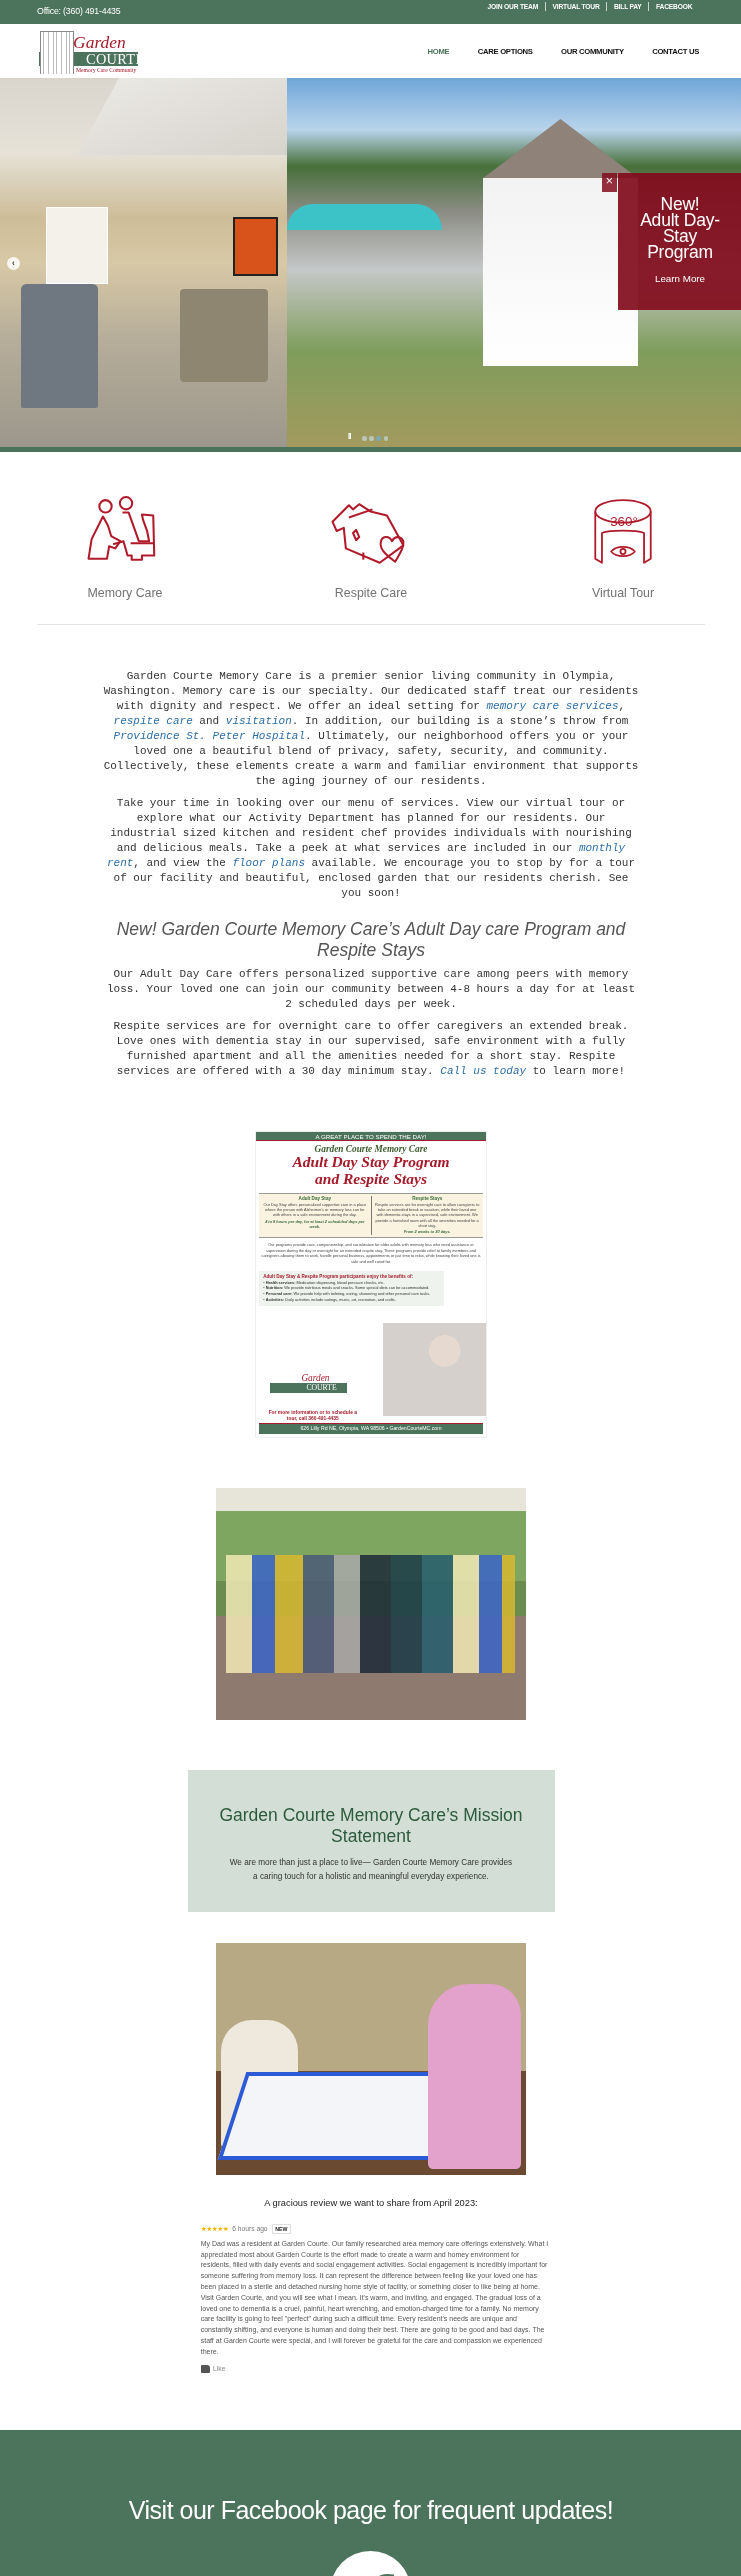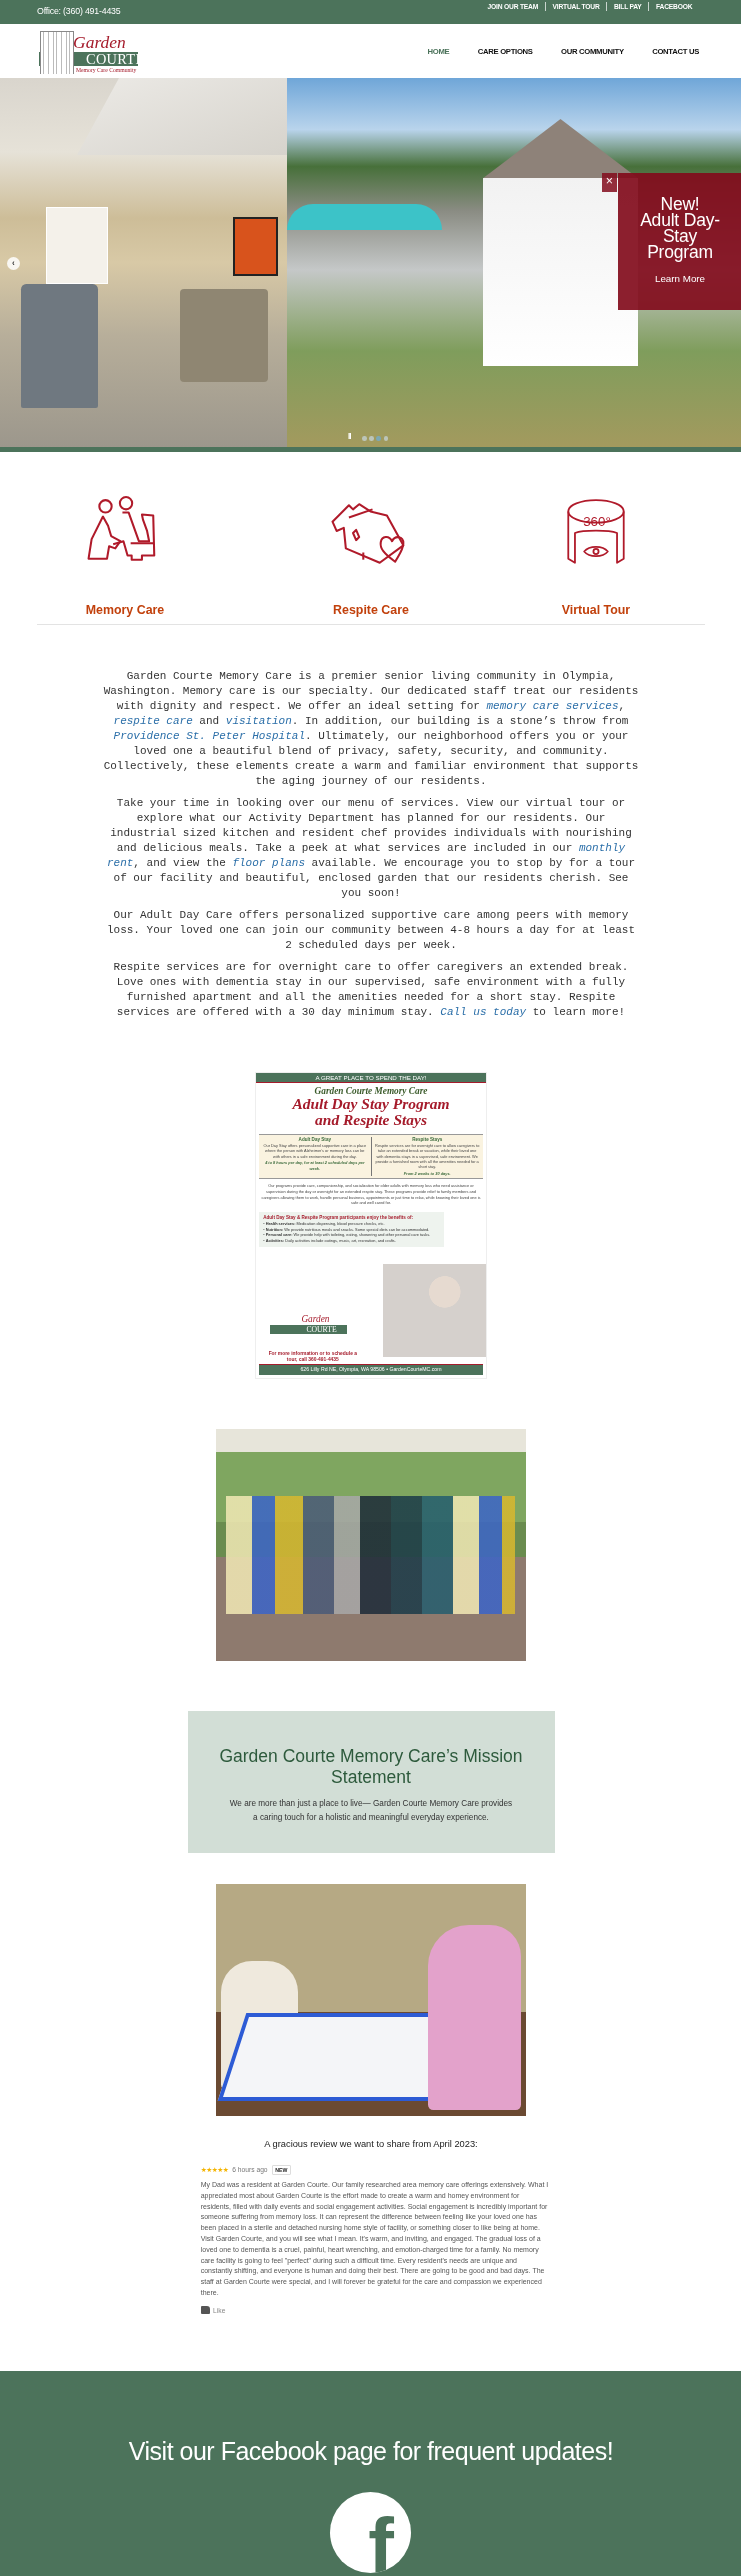--- a/index.html
+++ b/index.html
@@ -48,30 +48,30 @@
 
   .promo { position: absolute; left: 618px; top: 95px; width: 124px; height: 137px; background: rgba(130,12,28,0.92); color: #fff; text-align: center; }
   .promo .close { position: absolute; left: -16.5px; top: 0; width: 15.5px; height: 18.5px; background: rgba(130,12,28,0.85); font-size: 12.4px; line-height: 17.5px; text-align: center; color: #fff; }
   .promo .title { margin-top: 23px; font-size: 17.5px; line-height: 16px; font-weight: normal; letter-spacing: -0.2px; }
   .promo .learn { display: inline-block; margin-top: 13.4px; font-size: 9.8px; }
 
   
   .features { position: relative; height: 173px; border-bottom: 0.5px solid #e3e3e3; margin: 0 37px; }
   .feature { position: absolute; top: 43px; width: 124px; text-align: center; }
   .feature svg { width: 108px; height: 77px; }
-  .feature .label { display: block; margin-top: 29px; font-size: 12.4px; color: #c2410c; font-weight: 700; }
+  .feature .label { display: block; margin-top: 12px; font-size: 12.4px; color: #737373; font-weight: 400; }
 
   
   .welcome { text-align: center; padding: 30px 0 0; }
   .welcome h1 { font-size: 23px; color: #a51b2b; font-weight: normal; letter-spacing: -0.4px; font-family: "Liberation Sans Narrow","Liberation Sans", sans-serif; }
   .welcome .para { width: 536px; margin: 14.4px auto 0; font-size: 11px; line-height: 15px; color: #333; font-family: Liberation Mono, monospace; }
   .welcome .para + .para { margin-top: 7px; }
   .welcome .para a { color: #2a6ea8; font-style: italic; }
   .welcome h2 { width: 546px; margin: 17.5px auto 0; font-size: 17.5px; font-style: italic; color: #555; font-weight: 300; line-height: 21.6px; }
-  .welcome .para2 { margin-top: 24px; }
+  .welcome .para2 { margin-top: 5px; }
 
   
   .flyer { width: 232px; height: 307px; margin: 52px auto 0; background: #fff; border: 0.5px solid #eee; position: relative; font-family: "Liberation Sans", sans-serif; }
   .flyer .bar { height: 9.3px; background: #4c735b; color: #fff; font-size: 6.2px; text-align: center; line-height: 9.3px; border-bottom: 1.5px solid #a51b2b; }
   .flyer .script1 { text-align: center; font-family: "Liberation Serif", serif; font-style: italic; font-weight: bold; color: #3c5c2c; font-size: 9.3px; margin-top: 3.1px; }
   .flyer .script2 { text-align: center; font-family: "Liberation Serif", serif; font-style: italic; font-weight: bold; color: #a51b2b; font-size: 15.5px; line-height: 16.5px; }
   .flyer .cols { margin: 5.2px 3.1px 0; background: #faf3e0; display: flex; border-top: 0.5px solid #999; border-bottom: 0.5px solid #999; padding: 2.1px 0; }
   .flyer .col { flex: 1; text-align: center; font-size: 3.9px; line-height: 5.2px; padding: 0 3.1px; color: #444; }
   .flyer .col + .col { border-left: 0.5px solid #777; }
   .flyer .col b { display: block; color: #3c6b3c; font-size: 4.6px; margin-bottom: 1px; }
@@ -203,39 +203,40 @@
   <a class="feature" style="left:272px">
     <svg viewBox="0 0 210 150" fill="none" stroke="#b01a2a" stroke-width="4" stroke-linejoin="round">
       <path d="M30 52 L62 20 L70 28 L82 18 L104 32 L136 40 L168 98 L122 132 L56 104 L52 64 L38 70 Z"></path>
       <path d="M62 44 L108 28"></path>
       <path d="M70 74 L76 88 L82 82 L76 68 Z"></path>
       <path d="M90 112 L90 126"></path>
       <path d="M152 130 C130 114 122 104 124 92 C126 80 140 78 146 90 C152 78 168 80 168 94 C168 106 160 116 152 130 Z"></path>
     </svg>
     <span class="label">Respite Care</span>
   </a>
-  <a class="feature" style="left:497px">
+  <a class="feature" style="left:524px">
     <svg viewBox="0 0 210 150" fill="none" stroke="#b01a2a" stroke-width="3.5" stroke-linejoin="round">
       <ellipse cx="105" cy="32" rx="54" ry="22"></ellipse>
       <path d="M51 32 L51 124 L64 132 L64 74 C80 68 130 68 146 74 L146 132 L159 124 L159 32"></path>
       <text x="80" y="60" font-size="26" fill="#b01a2a" stroke="none" font-family="Liberation Sans, sans-serif">360°</text>
       <path d="M82 110 C92 98 118 98 128 110 C118 122 92 122 82 110 Z"></path>
       <circle cx="105" cy="110" r="5"></circle>
     </svg>
     <span class="label">Virtual Tour</span>
   </a>
 </div>
 
 <div class="welcome">
   <p class="para">
     <span>Garden Courte Memory Care is a premier senior living community in Olympia, Washington.  Memory care is our specialty.  Our dedicated staff treat our residents with dignity and respect.  We offer an ideal setting for </span><a>memory care services</a><span>, </span><a>respite care</a><span> and </span><a>visitation</a><span>.  In addition, our building is a stone’s throw from </span><a>Providence St. Peter Hospital</a><span>.  Ultimately, our neighborhood offers you or your loved one a beautiful blend of privacy, safety, security, and community. Collectively, these elements create a warm and familiar environment that supports the aging journey of our residents.</span>
   </p>
   <p class="para">
     <span>Take your time in looking over our menu of services. View our virtual tour or explore what our Activity Department has planned for our residents.  Our industrial sized kitchen and resident chef provides individuals with nourishing and delicious meals. Take a peek at what services are included in our </span><a>monthly rent</a><span>, and view the </span><a>floor plans</a><span> available.  We encourage you to stop by for a tour of our facility and beautiful, enclosed garden that our residents cherish. See you soon!</span>
   </p>
+  <h2>New! Garden Courte Memory Care’s Adult Day care Program and Respite Stays</h2>
   <p class="para para2">Our Adult Day Care offers personalized supportive care among peers with memory loss.  Your loved one can join our community between 4-8 hours a day for at least 2 scheduled days per week.</p>
   <p class="para">
     <span>Respite services are for overnight care to offer caregivers an extended break.  Love ones with dementia stay in our supervised, safe environment with a fully furnished apartment and all the amenities needed for a short stay.  Respite services are offered with a 30 day minimum stay.  </span><a>Call us today</a><span> to learn more!</span>
   </p>
 </div>
 
 <div class="flyer">
   <div class="bar">A GREAT PLACE TO SPEND THE DAY!</div>
   <div class="script1">Garden Courte Memory Care</div>
   <div class="script2">Adult Day Stay Program</div>

